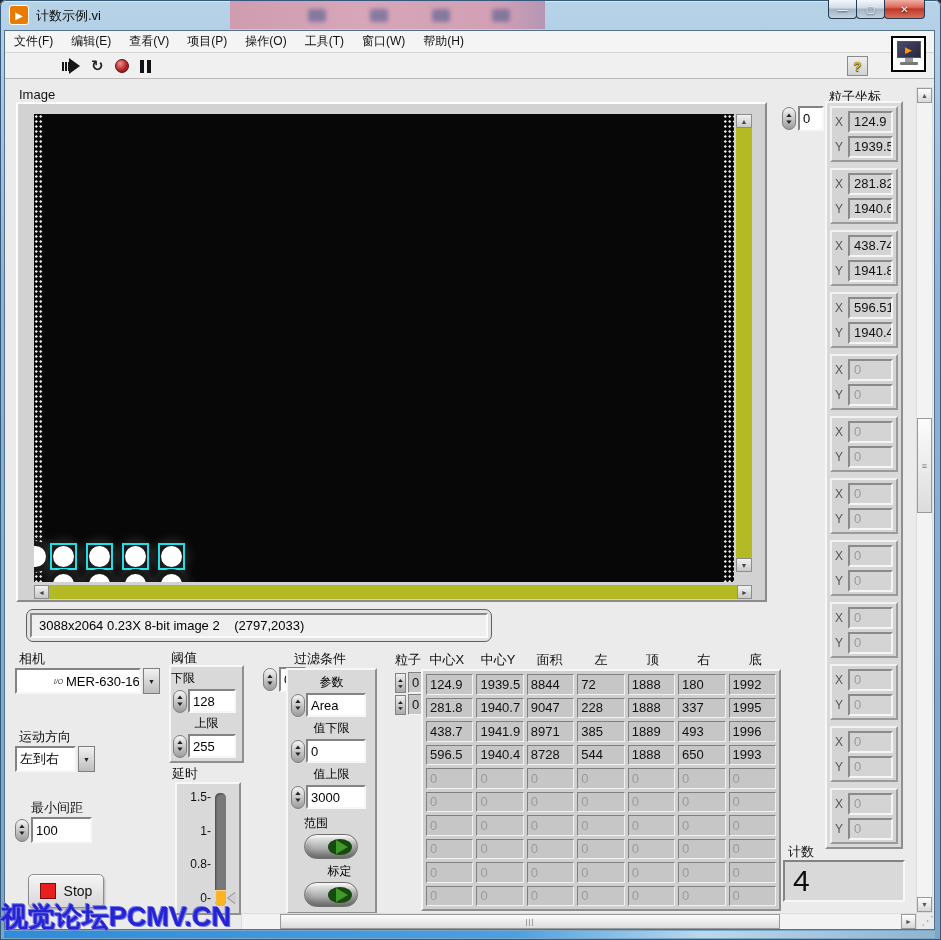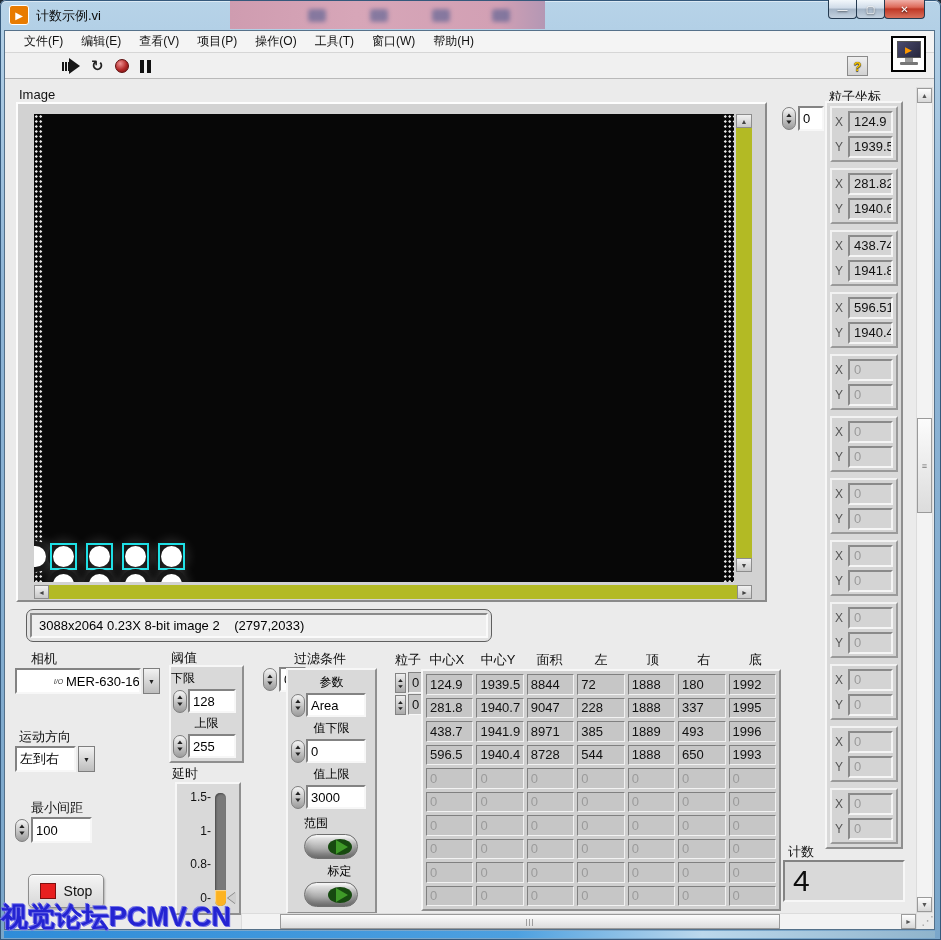--- a/index.html
+++ b/index.html
@@ -31,21 +31,21 @@
   .wbtn.close { width:41px;
           background:linear-gradient(180deg,#f0b0a8 0%,#dd6a5a 40%,#c03826 50%,#d8705c 100%); }
   .win-bottom { position:absolute; left:4px; right:6px; bottom:2px; height:7px;
           background:linear-gradient(90deg,#2f8cd8,#4da0e0 55%,#bcd8ec 75%,#8fb4cc); }
 
   .win-inner { position:absolute; left:4px; right:6px; top:30px; bottom:10px;
                background:#ebebeb; border:1px solid #55718a; }
 
   
   .menubar { height:22px; background:#f4f4f4; border-bottom:1px solid #d6d6d6;
-             display:flex; align-items:center; padding-left:10px; }
+             display:flex; align-items:center; }
   .menu-item { font-size:12px; color:#111; padding:2px 9px; }
   .toolbar { position:relative; height:26px; background:#f0f0f0; border-bottom:1px solid #b9b9b9; }
   .ticons { position:absolute; left:57px; top:3px; display:flex; align-items:center; gap:11px; height:20px; }
   .run-icon { display:flex; align-items:center; }
   .run-tail { width:7px; height:9px; background:#161616;
               background-image:linear-gradient(90deg,#161616 2px,#f0f0f0 2px,#f0f0f0 3px,#161616 3px,#161616 5px,#f0f0f0 5px,#f0f0f0 6px,#161616 6px); }
   .run-tri { width:0; height:0; border:8px solid transparent; border-left:11px solid #161616; border-right:none; }
   .cont-icon { font-size:15px; font-weight:bold; color:#222; line-height:16px; }
   .abort-icon { width:14px; height:14px; border-radius:50%; border:1px solid #5d0c0c;
                 background:radial-gradient(circle at 35% 30%,#ef9090,#b22828 55%,#6e1212); }
@@ -271,21 +271,21 @@
         <div class="sbtn" style="left:718px;top:454px;width:16px;height:14px;">▼</div>
         <div class="olive-h"></div>
         <div class="sbtn" style="left:16px;top:481px;width:15px;height:14px;">◄</div>
         <div class="sbtn" style="left:719px;top:481px;width:15px;height:14px;">►</div>
       </div>
 
       <div class="imgstatus">
         <div class="in">3088x2064 0.23X 8-bit image 2    (2797,2033)</div>
       </div>
 
-      <div class="lbl" style="left:14px;top:570px;margin-left:12px;">相机</div>
+      <div class="lbl" style="left:14px;top:570px;">相机</div>
       <div class="ctl-row" style="left:10px;top:588px;width:145px;height:26px;">
         <div class="wf sk" style="flex:1;height:26px;padding-left:34px;">
           <span class="ioglyph">I/O</span>
           <span>MER-630-16GM</span>
         </div>
         <div class="ddbtn">▼</div>
       </div>
 
       <div class="lbl" style="left:14px;top:648px;">运动方向</div>
       <div class="ctl-row" style="left:10px;top:666px;width:80px;height:26px;">

